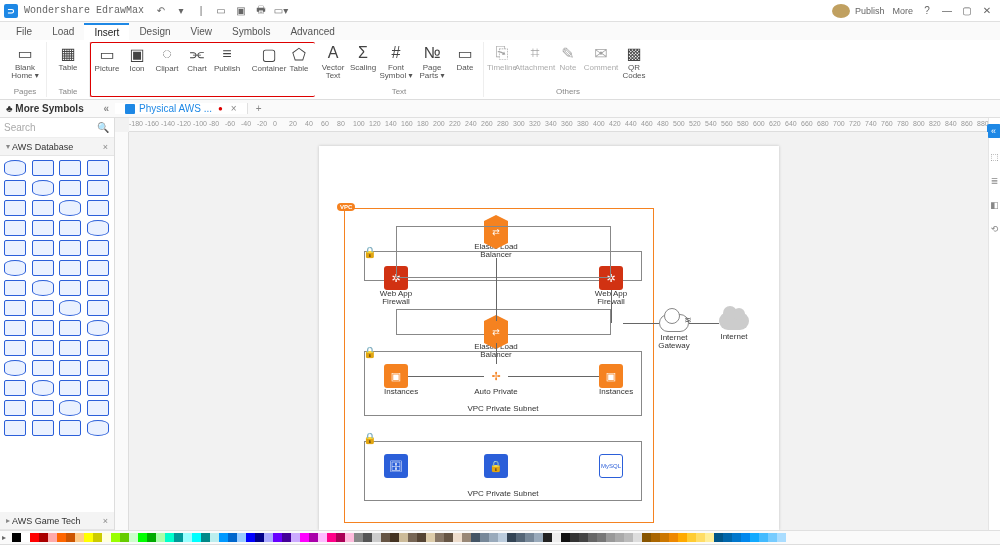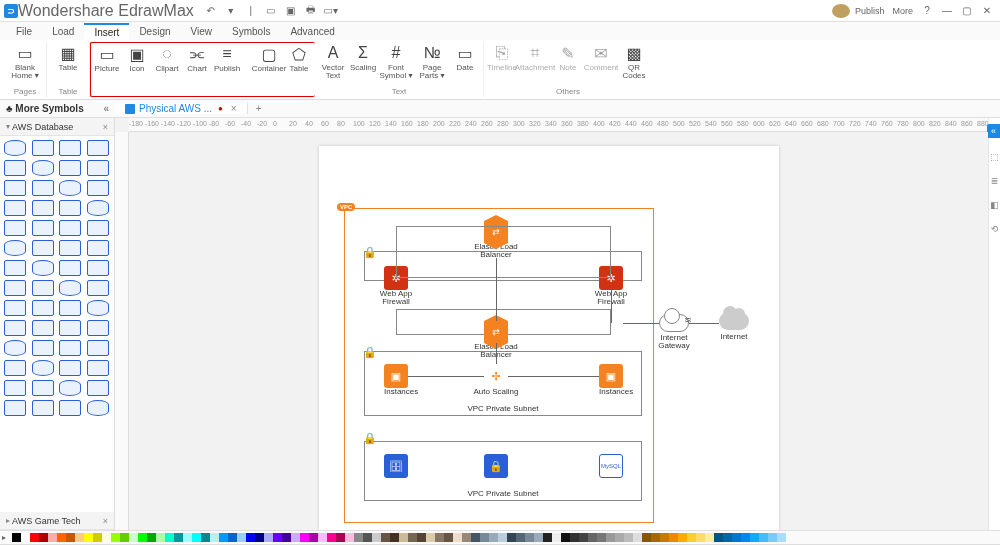--- a/index.html
+++ b/index.html
@@ -1,20 +1,20 @@
 <!DOCTYPE html>
 <html><head>
 <meta charset="utf-8">
 <style>
 * { box-sizing: border-box; margin: 0; padding: 0; font-family: "Segoe UI", Arial, sans-serif; }
 body { width: 1000px; height: 546px; overflow: hidden; background: #f0f0f0; font-size: 10px; color: #333; }
 
 .titlebar { height: 22px; background: #fff; display: flex; align-items: center; padding: 0 4px; border-bottom: 1px solid #e0e0e0; }
 .titlebar .logo { width: 14px; height: 14px; background: #1e88e5; border-radius: 2px; display: flex; align-items: center; justify-content: center; color: #fff; font-size: 9px; font-weight: bold; }
-.titlebar .title { font-size: 16px; color: #666; }
+.titlebar .title { margin-left: 6px; font-size: 10px; color: #666; font-family: Liberation Mono, monospace; }
 .titlebar .qa { margin-left: 10px; display: flex; gap: 6px; }
 .titlebar .qa span { width: 14px; height: 14px; display: inline-flex; align-items: center; justify-content: center; color: #666; font-size: 10px; }
 .titlebar .spacer { flex: 1; }
 .titlebar .wctrl { display: flex; gap: 2px; align-items: center; }
 .titlebar .wctrl span { width: 18px; height: 14px; display: inline-flex; align-items: center; justify-content: center; color: #666; font-size: 10px; }
 .titlebar .avatar { width: 14px; height: 14px; border-radius: 50%; background: #c0a060; }
 
 .menubar { height: 18px; background: #fafafa; display: flex; align-items: center; padding: 0 6px; font-size: 10px; }
 .menubar .menu-tab { padding: 2px 10px; color: #555; cursor: pointer; }
 .menubar .menu-tab.active { background: #fff; border-top: 2px solid #1e88e5; color: #222; }
@@ -235,20 +235,24 @@
     <span class="doc-ic"></span>
     <span>Physical AWS ...</span>
     <span class="dot">●</span>
     <span class="x">×</span>
   </div>
   <span style="padding:0 8px;color:#888;">+</span>
 </div>
 
 <div class="main">
   <div class="sidebar">
+    <div class="search">
+      <span>Search</span>
+      <span class="gl">🔍</span>
+    </div>
     <div class="accordion">
       <span class="chev">▾</span>
       <span>AWS Database</span>
       <span class="x">×</span>
     </div>
     <div class="palette" id="palette">
         <div class="sh db"></div>
         <div class="sh"></div>
         <div class="sh"></div>
         <div class="sh"></div>
@@ -416,21 +420,21 @@
           <div class="node-label" style="width:50px;margin-left:-13px;">Elastic Load Balancer</div>
         </div>
 
         <div style="position:absolute; left:65px; top:218px; text-align:center;">
           <div class="aws-ic" style="background:#f58220;">▣</div>
           <div class="node-label">Instances</div>
         </div>
 
         <div style="position:absolute; left:165px; top:218px; text-align:center;">
           <div class="aws-ic" style="background:transparent;color:#f58220;border:none;">✢</div>
-          <div class="node-label" style="width:50px;margin-left:-13px;">Auto Scaling</div>
+          <div class="node-label" style="width:50px;margin-left:-13px;">Auto Private</div>
         </div>
 
         <div style="position:absolute; left:280px; top:218px; text-align:center;">
           <div class="aws-ic" style="background:#f58220;">▣</div>
           <div class="node-label">Instances</div>
         </div>
 
         <div class="dgbox" style="left:45px; top:295px; width:278px; height:60px;">
           <span class="lock" style="top:-10px;">🔒</span>
           <div class="node-label" style="position:absolute;bottom:2px;width:100%;">VPC Private Subnet</div>

